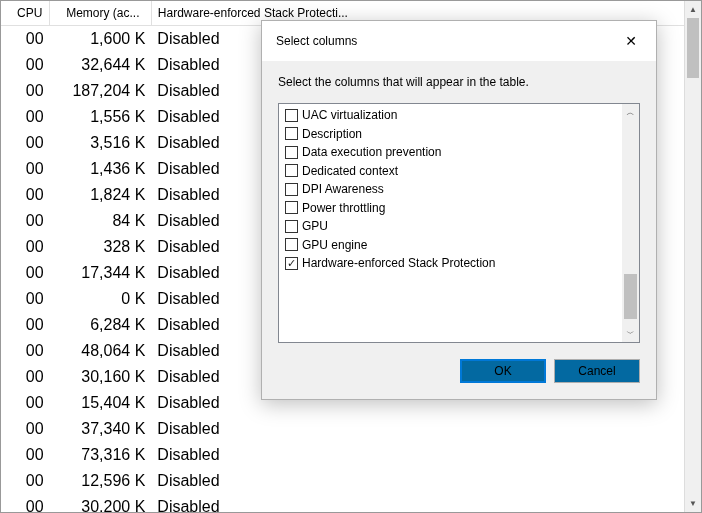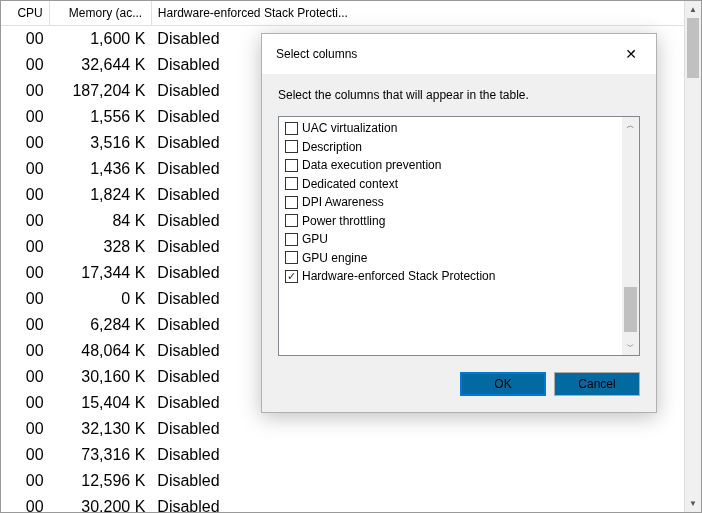--- a/index.html
+++ b/index.html
@@ -26,21 +26,21 @@
       background: #fff;
       border-right: 1px solid #e0e0e0;
       border-bottom: 1px solid #e0e0e0;
       padding: 4px 6px;
       font-weight: normal;
       text-align: left;
       height: 24px;
       white-space: nowrap;
       overflow: hidden;
     }
-    .data-table th.right { text-align: center; padding-left: 16px; }
+    .data-table th.right { text-align: left; padding-left: 16px; }
     .data-table td {
       padding: 4px 6px;
       font-size: 16px;
       height: 26px;
       white-space: nowrap;
     }
     .data-table td.right { text-align: right; }
     .col-cpu { width: 40px; }
     .col-mem { width: 100px; }
     .col-hw { width: 540px; }
@@ -70,21 +70,21 @@
       left: 2px; right: 2px;
       top: 0;
       height: 60px;
       background: #c0c0c0;
     }
     .vscroll .down { position: absolute; bottom: 0; left:0; right:0; }
 
     .dialog {
       position: absolute;
       left: 260px;
-      top: 32px;
+      top: 19px;
       width: 396px;
       background: #fff;
       border: 1px solid #b0b0b0;
       box-shadow: 0 4px 20px rgba(0,0,0,0.25);
     }
     .dialog-title {
       background: #fff;
       padding: 10px 12px 10px 14px;
       font-size: 12px;
       display: flex;
@@ -265,21 +265,21 @@
           <td class="right">30,160 K</td>
           <td>Disabled</td>
         </tr>
         <tr>
           <td class="right">00</td>
           <td class="right">15,404 K</td>
           <td>Disabled</td>
         </tr>
         <tr>
           <td class="right">00</td>
-          <td class="right">32,130 K</td>
+          <td class="right">37,340 K</td>
           <td>Disabled</td>
         </tr>
         <tr>
           <td class="right">00</td>
           <td class="right">73,316 K</td>
           <td>Disabled</td>
         </tr>
         <tr>
           <td class="right">00</td>
           <td class="right">12,596 K</td>

